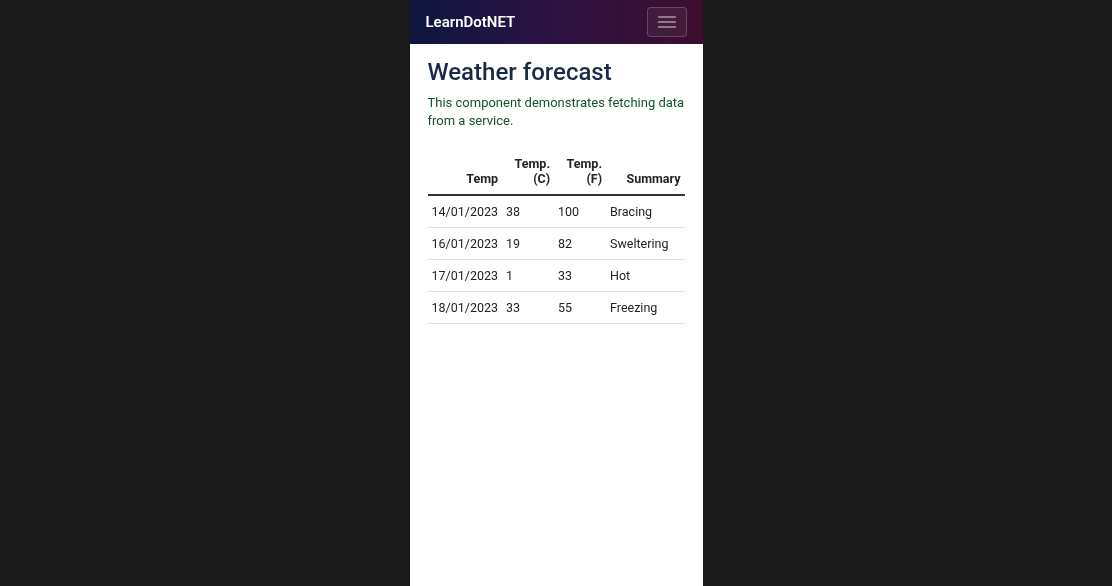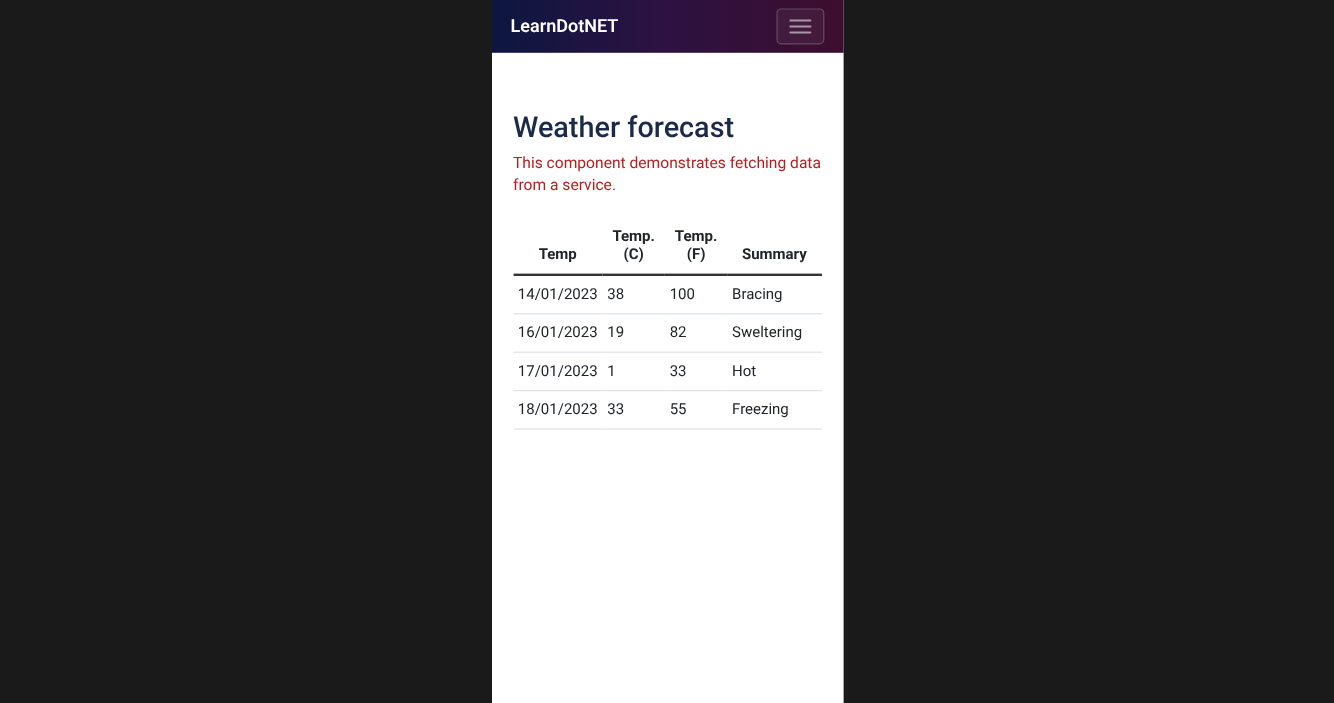--- a/index.html
+++ b/index.html
@@ -14,21 +14,20 @@
       height: 586px;
       overflow: hidden;
     }
     .app-window {
       width: 293px;
       margin: 0 auto;
       background: #fff;
       height: 586px;
       display: flex;
       flex-direction: column;
-      gap: 24px;
     }
     .navbar {
       background: linear-gradient(90deg, #0d1640 0%, #2d1242 50%, #3d0e2e 100%);
       padding: 8px 16px;
       display: flex;
       align-items: center;
       justify-content: space-between;
       height: 44px;
     }
     .navbar-brand {
@@ -50,43 +49,43 @@
     .toggler svg {
       width: 20px;
       height: 18px;
     }
     .toggler-line {
       stroke: rgba(255,255,255,0.55);
       stroke-width: 2;
       stroke-linecap: round;
     }
     .content {
-      padding: 24px 18px;
+      padding: 14px 18px;
       flex: 1;
     }
     .page-title {
       color: #1b2a48;
       font-size: 24px;
       font-weight: 500;
       margin-bottom: 8px;
     }
     .page-desc {
-      color: #b91c1c;
+      color: #14532d;
       font-size: 13px;
       line-height: 1.4;
       margin-bottom: 20px;
     }
     table {
       width: 100%;
       border-collapse: collapse;
       font-size: 12.5px;
       color: #212529;
     }
     thead th {
-      text-align: center;
+      text-align: right;
       font-weight: 700;
       padding: 6px 4px 8px 4px;
       border-bottom: 2px solid #333;
       vertical-align: bottom;
     }
     tbody td {
       padding: 8px 4px;
       border-bottom: 1px solid #dee2e6;
       margin-left: 44px;
     }

